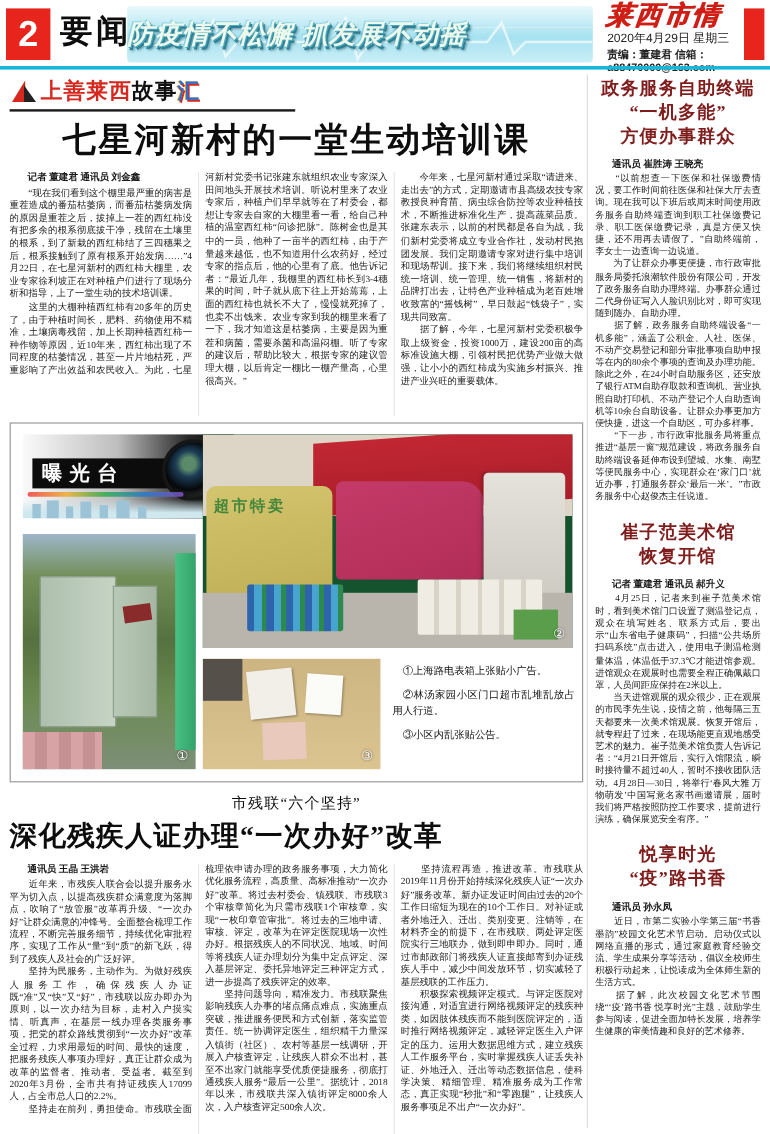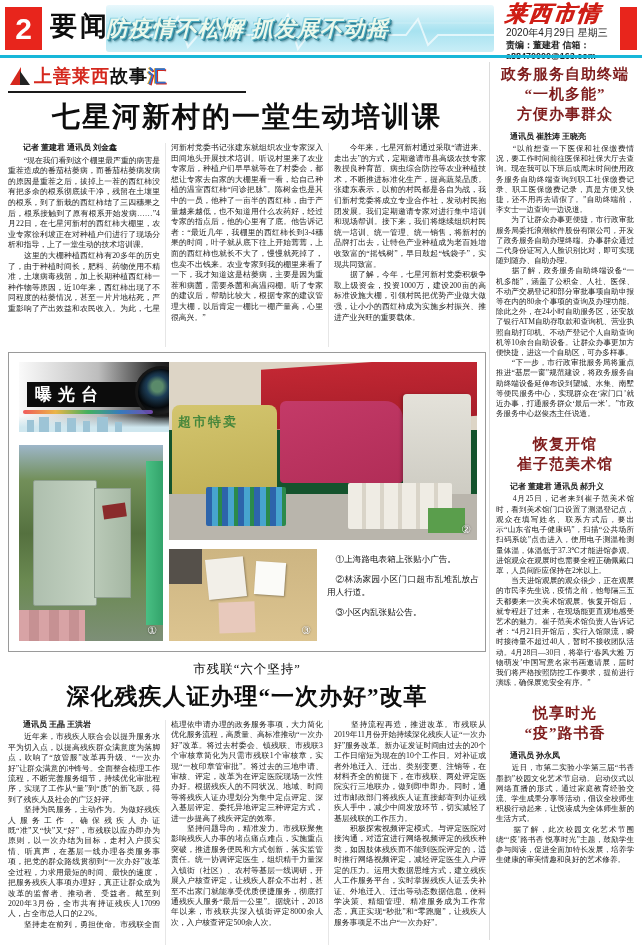--- a/index.html
+++ b/index.html
@@ -114,21 +114,21 @@
   .pw-paper3 { position:absolute; left:34%; top:58%; width:24%; height:34%; background:#e8c9bc; transform:rotate(-2deg); }
   .photo-num { position:absolute; color:#fff; font-size:11px; line-height:11px;
     text-shadow:0 0 2px rgba(0,0,0,.8); }
   .num-br { right:6px; bottom:5px; }
   
   .photo-captions { position:absolute; left:318px; top:200px; width:152px;
     font-size:8.6px; line-height:13px; color:#111; }
   .photo-captions p { text-indent:1em; margin-bottom:7px; text-align:justify; }
   
   .kicker { text-align:center; font-size:12.5px; margin-top:9px; color:#0d0d0d; letter-spacing:1px; }
-  .bottom-headline { text-align:center; font-size:23px; font-weight:900;
+  .bottom-headline { text-align:left; font-size:23px; font-weight:900;
     letter-spacing:1px; margin:3px 0 8px; color:#0d0d0d; }
   .cols-bottom { height:238px; font-size:7.8px; line-height:10.4px; }
   
   .sb-article { margin-bottom:15px; }
   .sb-title { text-align:center; font-weight:900; font-size:15px; line-height:20px;
     color:#7f1d1d; letter-spacing:1px; }
   .sb-byline { font-weight:bold; font-size:8px; text-indent:14px; margin:7px 0 2px; }
   .sb-body { font-size:7.6px; line-height:10.2px; text-align:justify; white-space:pre-wrap; }
 </style>
 </head>
@@ -250,22 +250,22 @@
     </div>
     <div class="sb-byline">通讯员 崔胜涛 王晓亮</div>
     <div class="sb-body">　　“以前想查一下医保和社保缴费情况，要工作时间前往医保和社保大厅去查询。现在我可以下班后或周末时间使用政务服务自助终端查询到职工社保缴费记录、职工医保缴费记录，真是方便又快捷，还不用再去请假了。”自助终端前，李女士一边查询一边说道。
 　　为了让群众办事更便捷，市行政审批服务局委托浪潮软件股份有限公司，开发了政务服务自助办理终端。办事群众通过二代身份证写入人脸识别比对，即可实现随到随办、自助办理。
 　　据了解，政务服务自助终端设备“一机多能”，涵盖了公积金、人社、医保、不动产交易登记和部分审批事项自助申报等在内的80余个事项的查询及办理功能。除此之外，在24小时自助服务区，还安放了银行ATM自助存取款和查询机、营业执照自助打印机、不动产登记个人自助查询机等10余台自助设备。让群众办事更加方便快捷，进这一个自助区，可办多样事。
 　　“下一步，市行政审批服务局将重点推进“基层一窗”规范建设，将政务服务自助终端设备延伸布设到望城、水集、南墅等便民服务中心，实现群众在‘家门口’就近办事，打通服务群众‘最后一米’。”市政务服务中心赵俊杰主任说道。</div>
   </div>
 
   <div class="sb-article">
     <div class="sb-title">
+      <div>崔子范美术馆</div>
       <div>恢复开馆</div>
-      <div>崔子范美术馆</div>
     </div>
     <div class="sb-byline">记者 董建君 通讯员 郝升义</div>
     <div class="sb-body">　　4月25日，记者来到崔子范美术馆时，看到美术馆门口设置了测温登记点，观众在填写姓名、联系方式后，要出示“山东省电子健康码”，扫描“公共场所扫码系统”点击进入，使用电子测温枪测量体温，体温低于37.3℃才能进馆参观。进馆观众在观展时也需要全程正确佩戴口罩，人员间距应保持在2米以上。
 　　当天进馆观展的观众很少，正在观展的市民李先生说，疫情之前，他每隔三五天都要来一次美术馆观展。恢复开馆后，就专程赶了过来，在现场能更直观地感受艺术的魅力。崔子范美术馆负责人告诉记者：“4月21日开馆后，实行入馆限流，瞬时接待量不超过40人，暂时不接收团队活动。4月28日—30日，将举行‘春风大雅 万物萌发’中国写意名家书画邀请展，届时我们将严格按照防控工作要求，提前进行演练，确保展览安全有序。”</div>
   </div>
 
   <div class="sb-article">
     <div class="sb-title">
       <div>悦享时光</div>
       <div>“疫”路书香</div>

